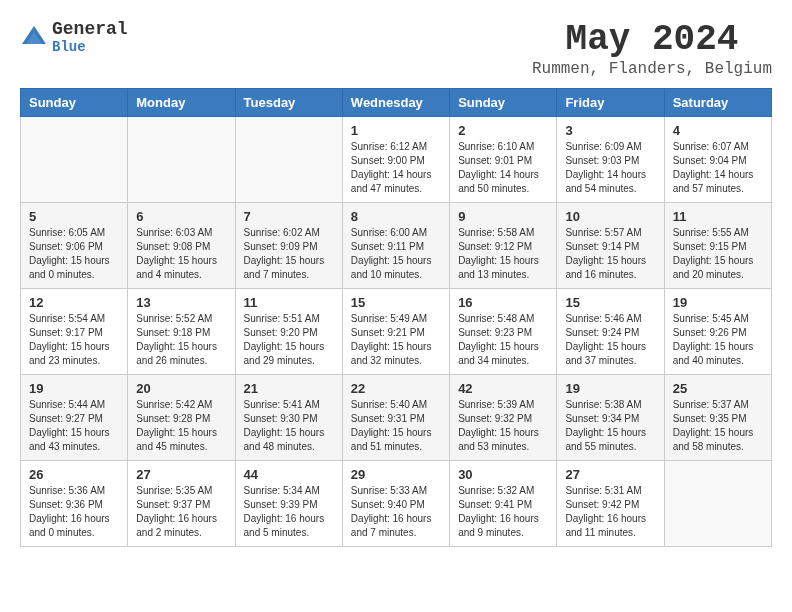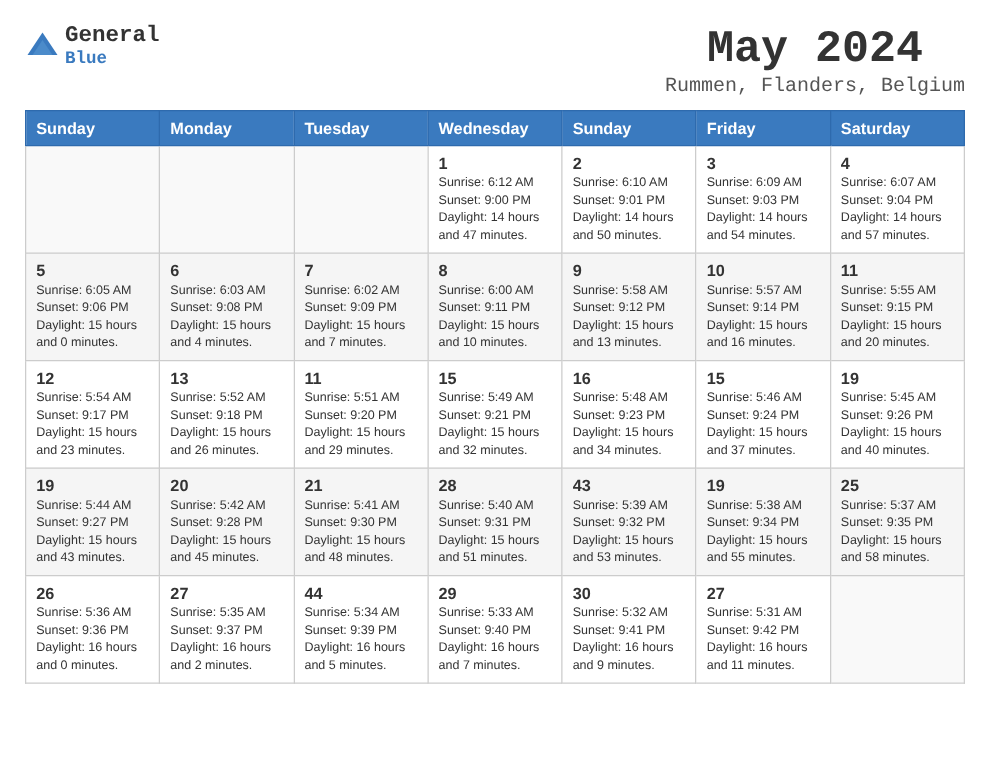--- a/index.html
+++ b/index.html
@@ -217,25 +217,25 @@
         </td>
         <td>
           <span class="day-number">20</span>
           <div class="day-info">Sunrise: 5:42 AM<br>Sunset: 9:28 PM<br>Daylight: 15 hours and 45 minutes.</div>
         </td>
         <td>
           <span class="day-number">21</span>
           <div class="day-info">Sunrise: 5:41 AM<br>Sunset: 9:30 PM<br>Daylight: 15 hours and 48 minutes.</div>
         </td>
         <td>
-          <span class="day-number">28</span>
+          <span class="day-number">22</span>
           <div class="day-info">Sunrise: 5:40 AM<br>Sunset: 9:31 PM<br>Daylight: 15 hours and 51 minutes.</div>
         </td>
         <td>
-          <span class="day-number">43</span>
+          <span class="day-number">42</span>
           <div class="day-info">Sunrise: 5:39 AM<br>Sunset: 9:32 PM<br>Daylight: 15 hours and 53 minutes.</div>
         </td>
         <td>
           <span class="day-number">19</span>
           <div class="day-info">Sunrise: 5:38 AM<br>Sunset: 9:34 PM<br>Daylight: 15 hours and 55 minutes.</div>
         </td>
         <td>
           <span class="day-number">25</span>
           <div class="day-info">Sunrise: 5:37 AM<br>Sunset: 9:35 PM<br>Daylight: 15 hours and 58 minutes.</div>
         </td>

